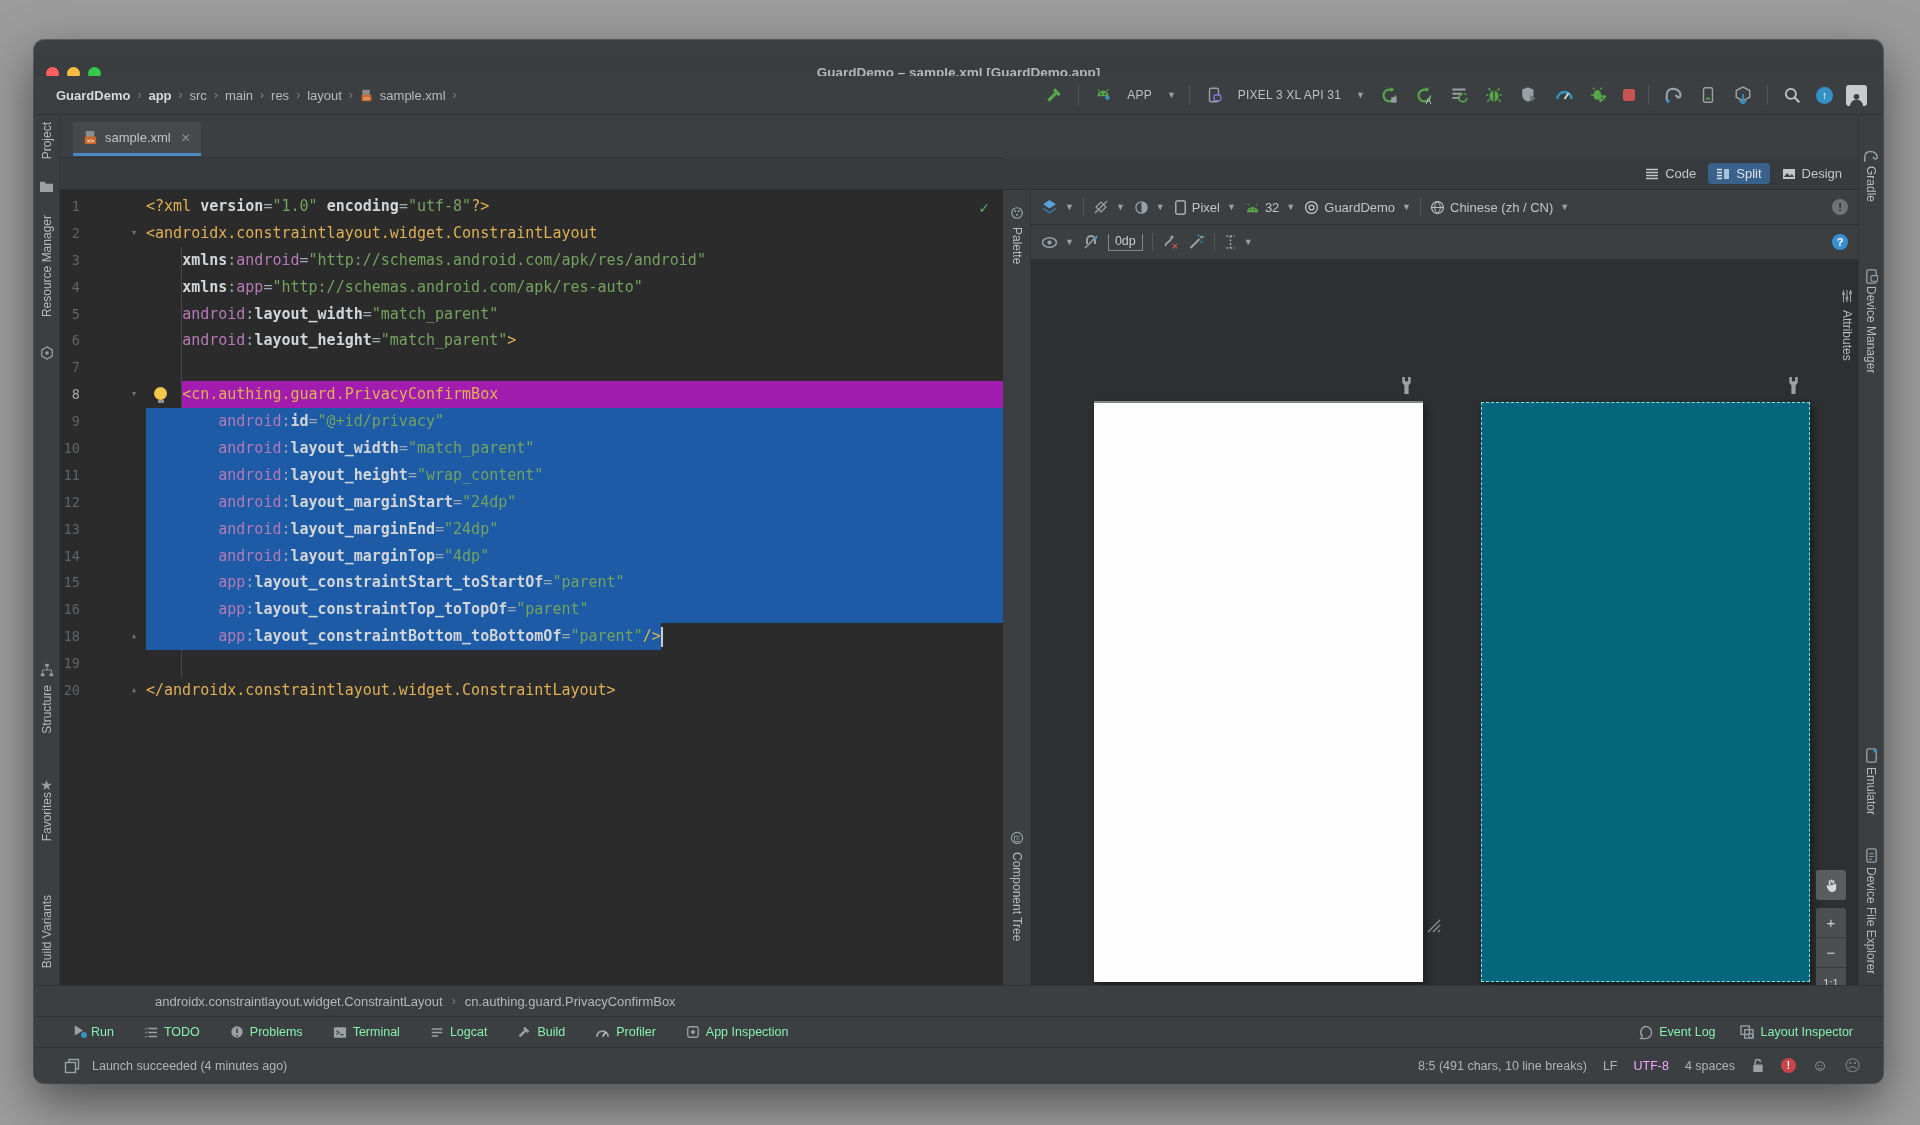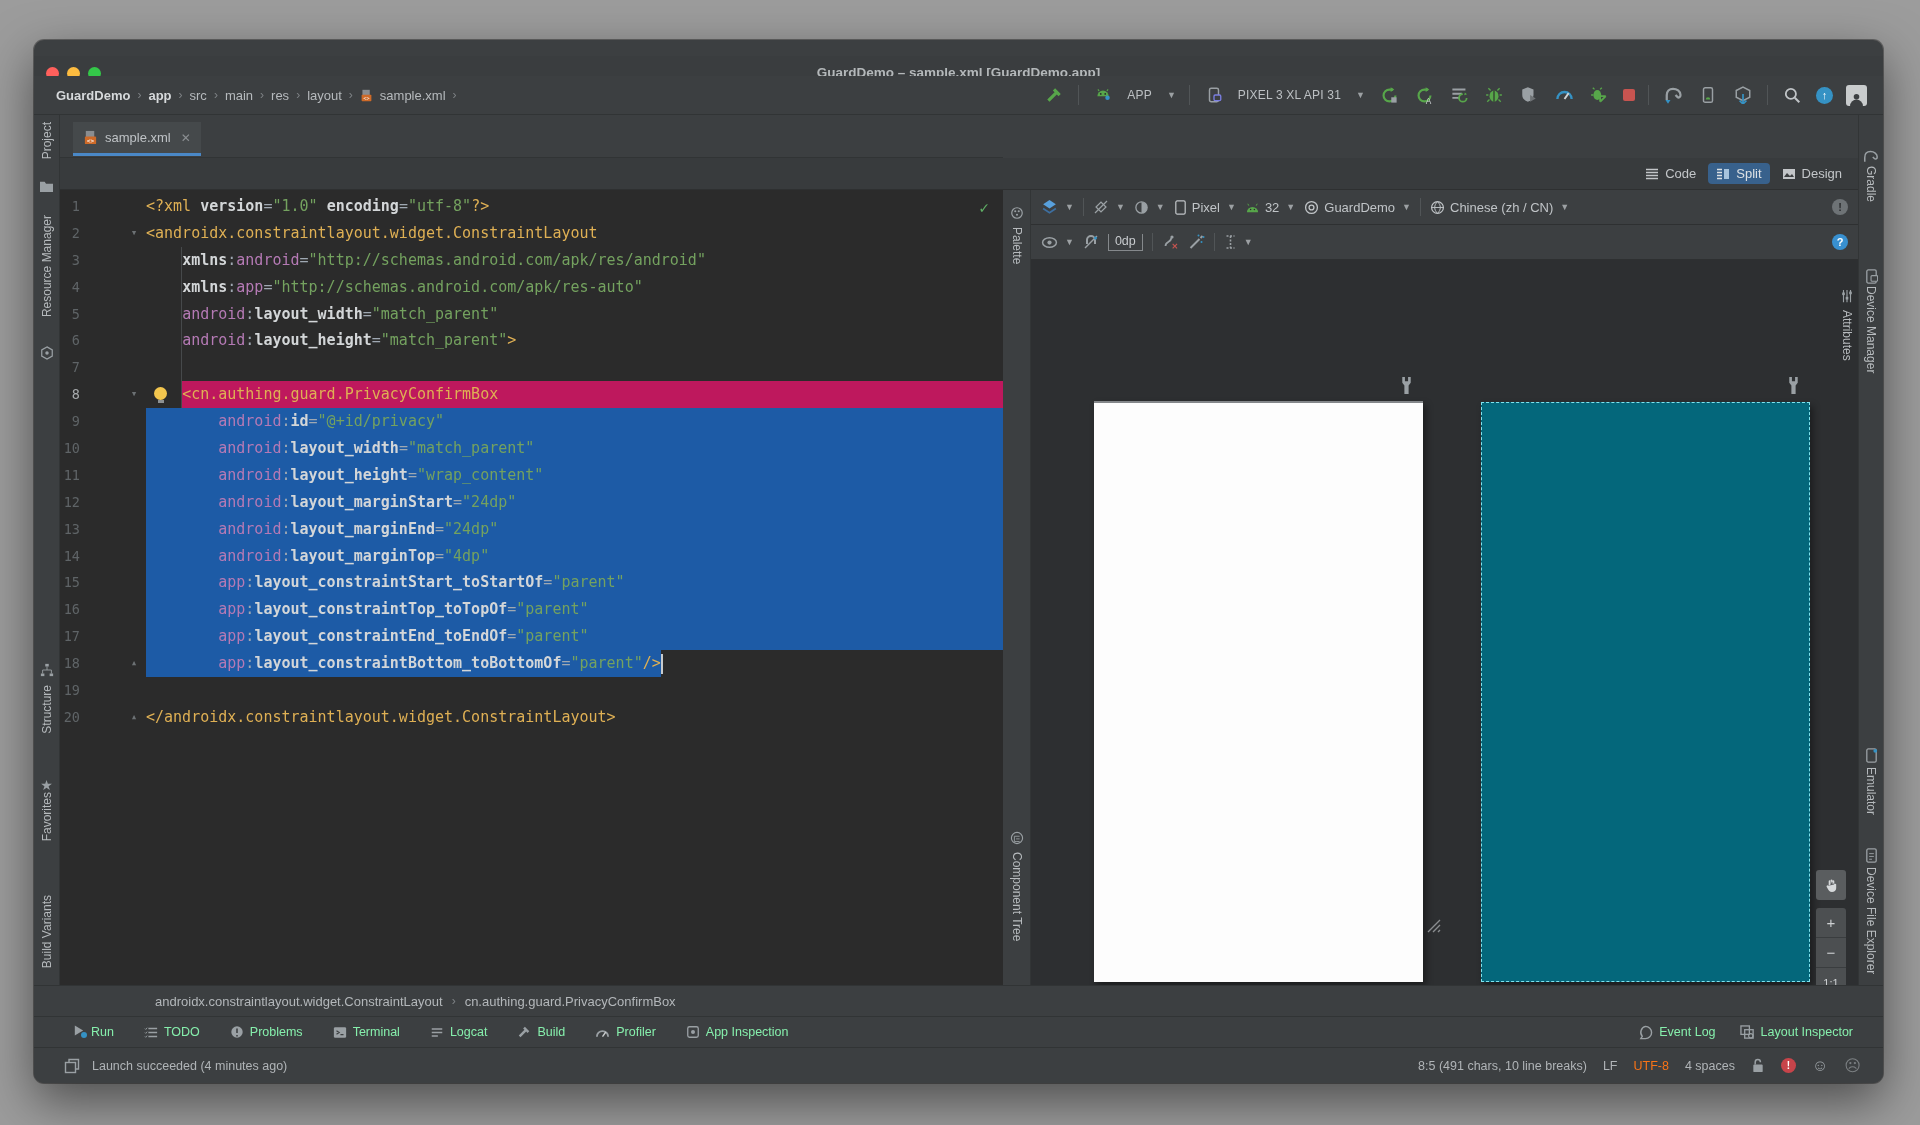--- a/index.html
+++ b/index.html
@@ -44,21 +44,21 @@
   .sicon{position:absolute;left:50%;transform:translateX(-50%);width:16px;height:16px;display:flex;align-items:center;justify-content:center;}
   
   .editor{position:absolute;left:26px;top:150px;width:943px;height:795px;background:#2b2b2b;font-family:"DejaVu Sans Mono",monospace;
     font-size:15px;overflow:hidden;padding-top:3px;}
   .code-line{display:flex;height:26.9px;line-height:26.9px;white-space:pre;position:relative;}
   .ln{width:20px;text-align:right;color:#5f6467;font-size:13.5px;flex:none;}
   .ln.cur{color:#a6a9ab;}
   .foldc{width:16px;margin-left:46px;flex:none;text-align:center;color:#6c7174;font-size:11px;}
   .ctext{margin-left:4px;}
   .selfill{flex:1;background:#1d5ba6;margin-left:4px;}
-  .selstart{flex:1;background:#be185d;}
+  .selstart{flex:1;background:#a21caf;}
   .seltext{background:#1d5ba6;margin-left:4px;}
   .fill-dark{flex:1;}
   .pre8{margin-left:4px;}
   .caret-bar{width:2px;height:20px;background:#c8cbcd;align-self:center;}
   .tk-t{color:#dfb054;} .tk-a{color:#d3d6d8;font-weight:bold;} .tk-n2{color:#b57ab5;}
   .tk-s{color:#74a25f;} .tk-p{color:#9fa8b2;} .tk-w{color:#a9b7c6;}
   .bulb{position:absolute;left:94px;top:6px;width:13px;height:13px;border-radius:50%;background:#f3c64e;}
   .bulb::after{content:"";position:absolute;left:3.5px;top:13px;width:6px;height:3px;background:#8d9193;}
   .indent-guide{position:absolute;left:121px;top:57px;width:1px;height:430px;background:rgba(170,180,190,.22);}
   .editor-check{position:absolute;right:14px;top:8px;color:#5fad65;font-size:16px;font-weight:bold;}
@@ -96,21 +96,21 @@
     display:flex;align-items:center;padding-left:121px;font-size:13px;color:#b3b7ba;gap:9px;text-align:right;}
   .crumb2 .sep{color:#7d8184;font-size:12px;}
   .toolbar-bot{position:absolute;left:0;top:976px;width:100%;height:31px;background:#3c3f41;border-top:1px solid #313435;
     display:flex;align-items:center;font-size:12.5px;color:#86efac;padding:0 30px 0 38px;gap:30px;}
   .bitem{display:flex;align-items:center;gap:6px;white-space:nowrap;}
   .bot-right{margin-left:auto;display:flex;gap:24px;}
   .statusbar{position:absolute;left:0;top:1007px;width:100%;height:36px;background:#3c3f41;border-top:1px solid #313435;
     display:flex;align-items:center;font-size:12.5px;color:#b0b4b7;padding:0 22px 0 30px;}
   .statusbar .msg{margin-left:12px;}
   .st-right{margin-left:auto;display:flex;align-items:center;gap:16px;}
-  .dim{color:#f97316;}
+  .dim{color:#f0abfc;}
   .errdot{width:15px;height:15px;border-radius:50%;background:#c7444a;color:#fff;font-size:10px;font-weight:bold;
     display:flex;align-items:center;justify-content:center;}
   .face{font-size:16px;color:#9aa0a4;} .face.sad{color:#7b7f82;}
   svg{display:block;}
 </style>
 </head>
 <body>
 
 <div class="window">
 
@@ -395,21 +395,20 @@
       <div class="code-line"><span class="ln">7</span><span class="foldc"></span><span class="ctext"></span></div>
       <div class="code-line"><span class="ln cur">8</span><span class="foldc">▾</span><span class="bulb"></span><span class="pre8" style="white-space: pre;"><span class="tk-w">    </span></span><span class="selstart"><span class="tk-t">&lt;cn.authing.guard.PrivacyConfirmBox</span></span></div>
       <div class="code-line"><span class="ln">9</span><span class="foldc"></span><span class="selfill"><span class="tk-w">        </span><span class="tk-n2">android</span><span class="tk-p">:</span><span class="tk-a">id</span><span class="tk-p">=</span><span class="tk-s">"@+id/privacy"</span></span></div>
       <div class="code-line"><span class="ln">10</span><span class="foldc"></span><span class="selfill"><span class="tk-w">        </span><span class="tk-n2">android</span><span class="tk-p">:</span><span class="tk-a">layout_width</span><span class="tk-p">=</span><span class="tk-s">"match_parent"</span></span></div>
       <div class="code-line"><span class="ln">11</span><span class="foldc"></span><span class="selfill"><span class="tk-w">        </span><span class="tk-n2">android</span><span class="tk-p">:</span><span class="tk-a">layout_height</span><span class="tk-p">=</span><span class="tk-s">"wrap_content"</span></span></div>
       <div class="code-line"><span class="ln">12</span><span class="foldc"></span><span class="selfill"><span class="tk-w">        </span><span class="tk-n2">android</span><span class="tk-p">:</span><span class="tk-a">layout_marginStart</span><span class="tk-p">=</span><span class="tk-s">"24dp"</span></span></div>
       <div class="code-line"><span class="ln">13</span><span class="foldc"></span><span class="selfill"><span class="tk-w">        </span><span class="tk-n2">android</span><span class="tk-p">:</span><span class="tk-a">layout_marginEnd</span><span class="tk-p">=</span><span class="tk-s">"24dp"</span></span></div>
       <div class="code-line"><span class="ln">14</span><span class="foldc"></span><span class="selfill"><span class="tk-w">        </span><span class="tk-n2">android</span><span class="tk-p">:</span><span class="tk-a">layout_marginTop</span><span class="tk-p">=</span><span class="tk-s">"4dp"</span></span></div>
       <div class="code-line"><span class="ln">15</span><span class="foldc"></span><span class="selfill"><span class="tk-w">        </span><span class="tk-n2">app</span><span class="tk-p">:</span><span class="tk-a">layout_constraintStart_toStartOf</span><span class="tk-p">=</span><span class="tk-s">"parent"</span></span></div>
       <div class="code-line"><span class="ln">16</span><span class="foldc"></span><span class="selfill"><span class="tk-w">        </span><span class="tk-n2">app</span><span class="tk-p">:</span><span class="tk-a">layout_constraintTop_toTopOf</span><span class="tk-p">=</span><span class="tk-s">"parent"</span></span></div>
-      <div class="code-line"><span class="ln">17</span><span class="foldc"></span><span class="selfill"><span class="tk-w">        </span><span class="tk-n2">app</span><span class="tk-p">:</span><span class="tk-a">layout_constraintEnd_toEndOf</span><span class="tk-p">=</span><span class="tk-s">"parent"</span></span></div>
       <div class="code-line"><span class="ln">18</span><span class="foldc">▴</span><span class="seltext"><span class="tk-w">        </span><span class="tk-n2">app</span><span class="tk-p">:</span><span class="tk-a">layout_constraintBottom_toBottomOf</span><span class="tk-p">=</span><span class="tk-s">"parent"</span><span class="tk-t">/&gt;</span></span><span class="caret-bar"></span><span class="fill-dark"></span></div>
       <div class="code-line"><span class="ln">19</span><span class="foldc"></span><span class="ctext"></span></div>
       <div class="code-line"><span class="ln">20</span><span class="foldc">▴</span><span class="ctext"><span class="tk-t">&lt;/androidx.constraintlayout.widget.ConstraintLayout&gt;</span></span></div>
     </div>
 
   <div class="palstrip">
     <span class="sicon" style="top:15px">
         <svg width="14" height="14" viewBox="0 0 16 16">
           <circle cx="8" cy="8" r="6" fill="none" stroke="#9aa0a4" stroke-width="1.4"></circle>
           <circle cx="6" cy="6" r="1.2" fill="#9aa0a4"></circle>

